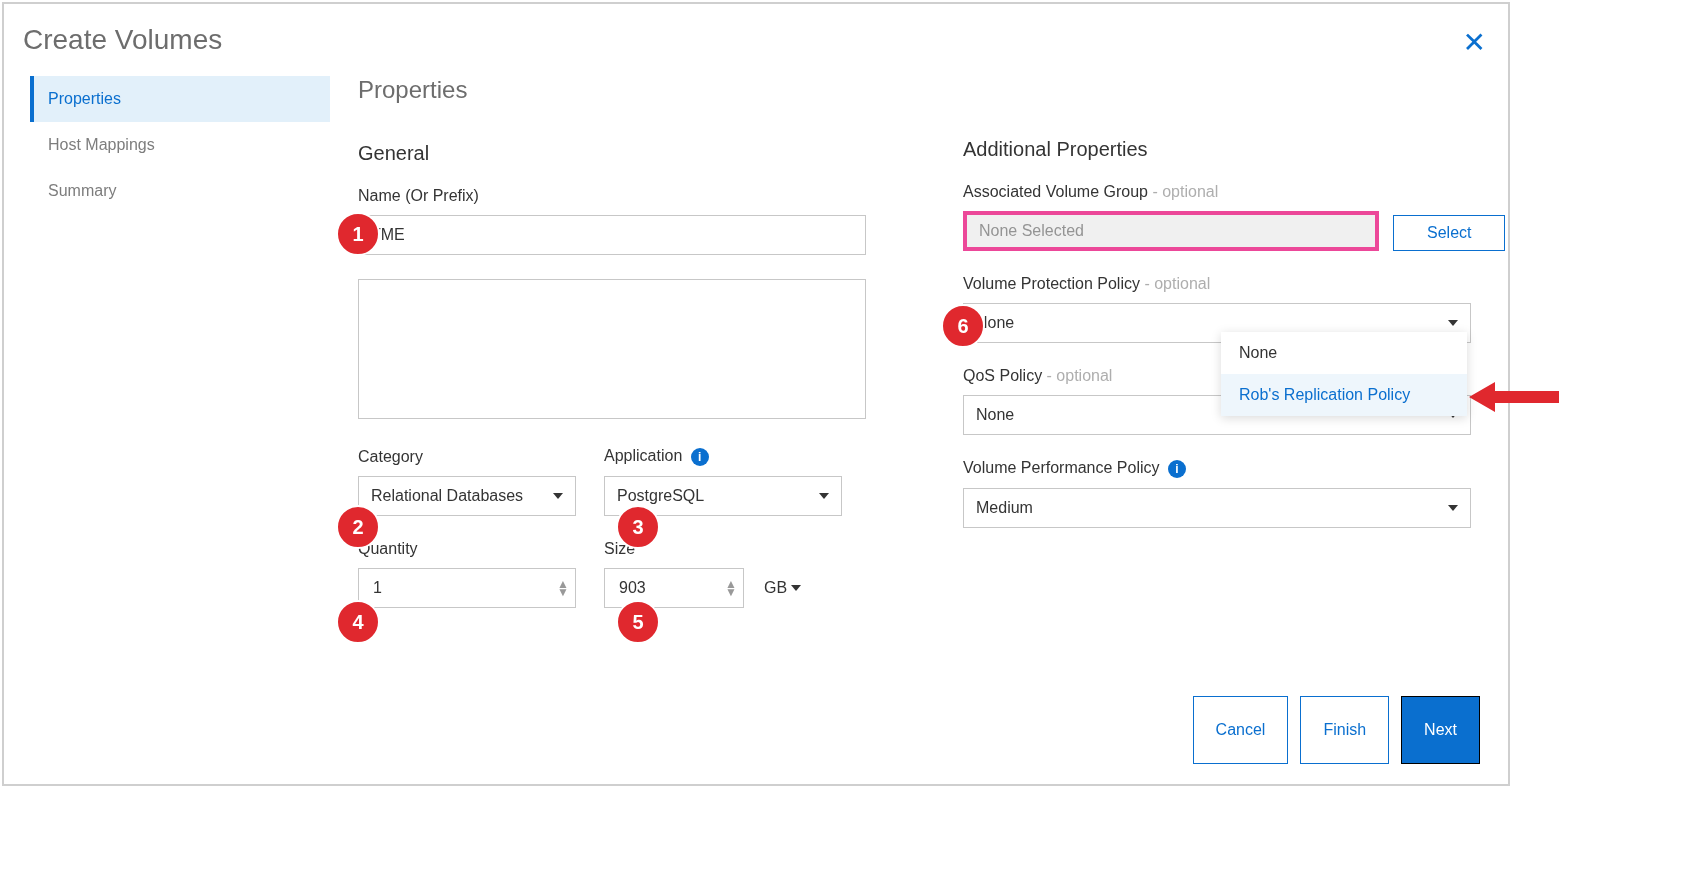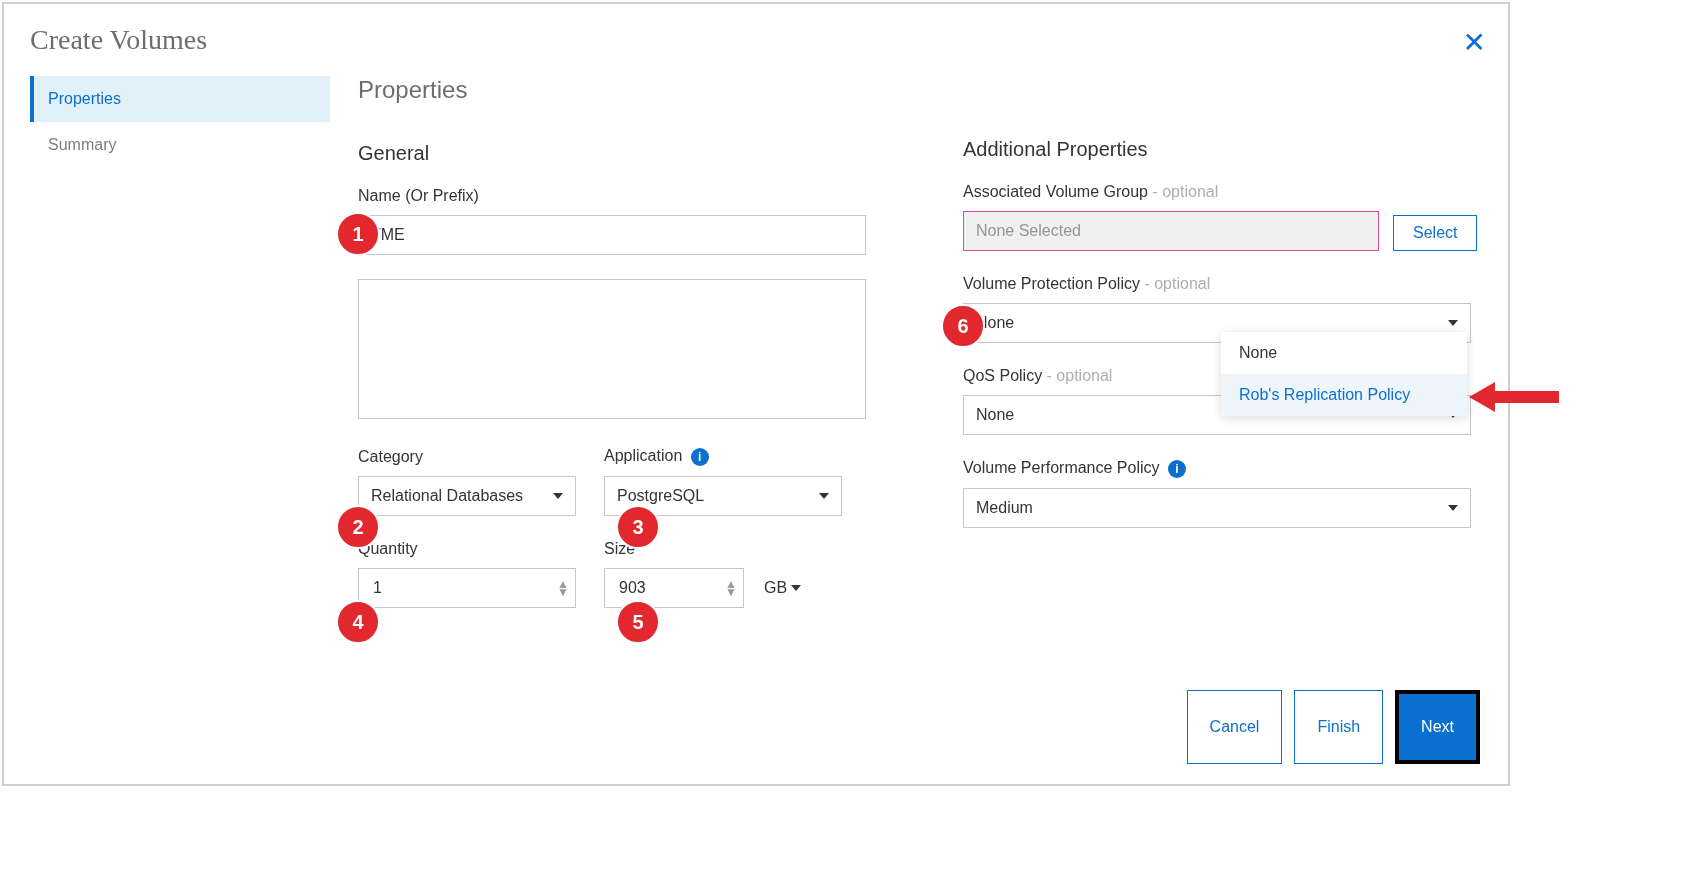--- a/index.html
+++ b/index.html
@@ -14,22 +14,21 @@
     width: 1508px;
     height: 784px;
     border: 2px solid #cfcfcf;
     margin: 2px;
     box-sizing: border-box;
   }
   .dialog-title {
     font-size: 28px;
     color: #6d6d6d;
     font-weight: 400;
-    padding: 20px 0 20px 26px;
-    font-family: Liberation Serif, serif;
+    padding: 20px 0 20px 19px;
   }
   .close-icon {
     position: absolute;
     top: 22px;
     right: 22px;
     font-size: 28px;
     color: #0a6fcf;
     cursor: pointer;
   }
   .content {
@@ -143,27 +142,27 @@
     color: #343434;
     display: flex;
     align-items: center;
     gap: 4px;
     cursor: pointer;
   }
   .readonly-box {
     width: 416px;
     background: #f0f0f0;
     color: #949494;
-    border: 1px solid #ec4899;
+    border: 4px solid #ec4899;
   }
   .select-button {
     border: 1px solid #0a6fcf;
     color: #0a6fcf;
     background: #fff;
-    padding: 8px 19px;
+    padding: 8px 33px;
     font-size: 16px;
     cursor: pointer;
   }
   .wide-select { width: 508px; }
   .info-icon {
     display: inline-flex;
     width: 18px; height: 18px;
     background: #0a6fcf;
     color: #fff;
     border-radius: 50%;
@@ -203,21 +202,21 @@
     padding: 24px 22px;
     font-size: 16px;
     cursor: pointer;
   }
   .btn-outline {
     border: 1px solid #0a6fcf;
     color: #0a6fcf;
     background: #fff;
   }
   .btn-primary {
-    border: 4px solid #000000;
+    border: 1px solid #000000;
     background: #0a6fcf;
     color: #fff;
   }
   .callout {
     position: absolute;
     width: 40px; height: 40px;
     border-radius: 50%;
     background: #e0282e;
     color: #fff;
     font-size: 20px;
@@ -237,20 +236,21 @@
 <body>
 
 <div class="dialog">
   <div class="close-icon">✕</div>
   <div class="dialog-title">Create Volumes</div>
 
   <div class="content">
 
     <div class="sidebar">
       <div class="sidebar-item active">Properties</div>
+      <div class="sidebar-item">Host Mappings</div>
       <div class="sidebar-item">Summary</div>
     </div>
 
     <div class="main">
 
       <div class="col">
         <div class="section-heading">Properties</div>
         <div class="sub-heading">General</div>
 
         <div class="form-row">

